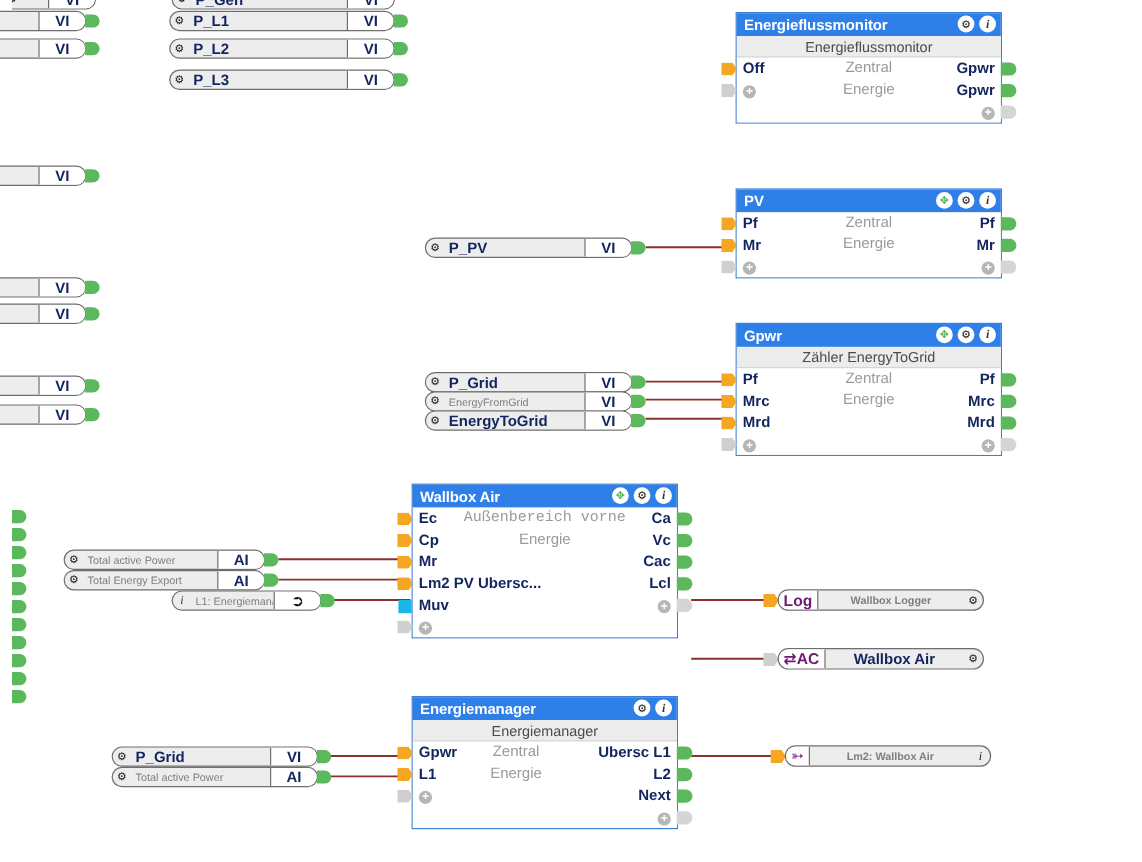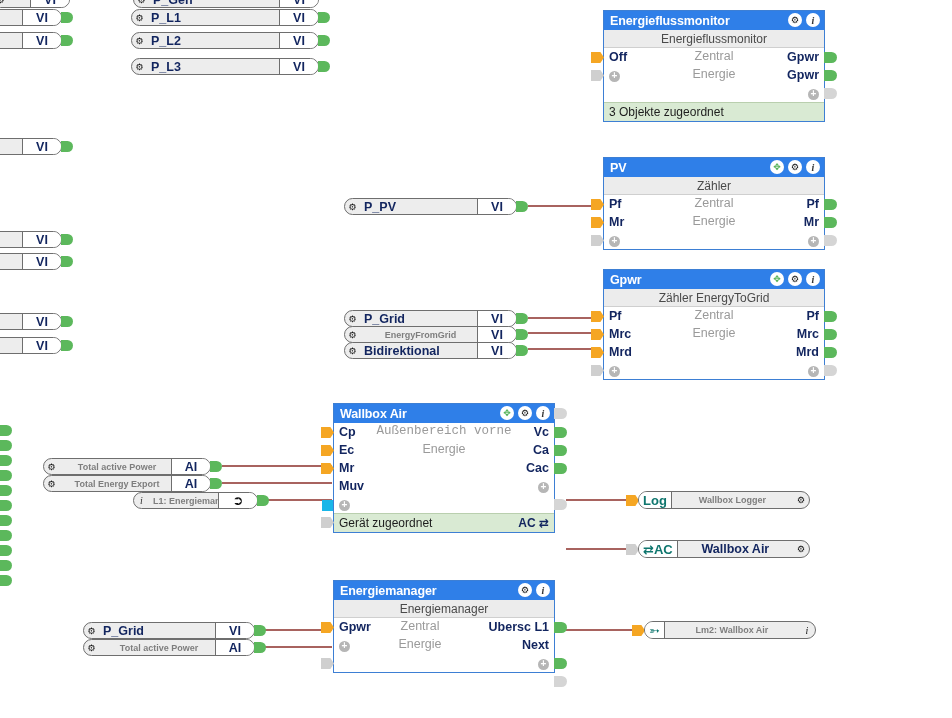--- a/index.html
+++ b/index.html
@@ -2,21 +2,21 @@
 <html><head>
 <meta charset="utf-8">
 <style>
   html,body{margin:0;padding:0;}
   body{
     width:952px;height:718px;position:relative;overflow:hidden;
     background:#ffffff;
     font-family:"Liberation Sans","DejaVu Sans",sans-serif;
     -webkit-font-smoothing:antialiased;
   }
-  #canvas{position:absolute;left:0;top:0;width:768px;height:718px;}
+  #canvas{position:absolute;left:10px;top:0;width:768px;height:718px;}
   svg.wires{position:absolute;left:0;top:0;width:952px;height:718px;pointer-events:none;}
 
   
   .block{position:absolute;background:#ffffff;border:1px solid #3d7fd4;box-sizing:border-box;}
   .blk-title{height:19px;background:#2f7fe8;color:#ffffff;font-size:12.5px;font-weight:bold;
              display:flex;align-items:center;padding-left:6px;box-sizing:border-box;position:relative;}
   .blk-title .ttl{letter-spacing:-0.1px;}
   .blk-icons{position:absolute;right:4px;top:2px;display:flex;gap:4px;align-items:center;}
   .ic{width:14px;height:14px;border-radius:50%;display:inline-flex;align-items:center;justify-content:center;
       font-size:9px;font-weight:bold;box-sizing:border-box;}
@@ -44,32 +44,32 @@
   .pin-out{position:absolute;width:13px;height:11px;background:#5cb85c;right:-13px;
            border-radius:0 6px 6px 0;}
   .pin-out.grey{background:#d5d5d5;}
 
   
   .pill{position:absolute;height:17px;border:1px solid #6e6e6e;border-radius:9px;background:#ededed;
         box-sizing:border-box;display:flex;align-items:center;overflow:hidden;}
   .pill .gear{width:15px;height:15px;flex:0 0 15px;display:flex;align-items:center;justify-content:center;
               font-size:9px;color:#111;}
   .pill .nm{flex:1;padding-left:4px;color:#12255f;font-size:12.5px;font-weight:bold;white-space:nowrap;overflow:hidden;}
-  .pill .nm.small{font-size:9px;font-weight:bold;color:#7e7e7e;text-align:center;}
+  .pill .nm.small{font-size:9px;font-weight:normal;color:#7e7e7e;}
   .pill .typ{width:38px;flex:0 0 38px;height:100%;background:#ffffff;border-left:1px solid #6e6e6e;
              display:flex;align-items:center;justify-content:center;color:#12255f;font-size:12.5px;font-weight:bold;
              border-radius:0;}
   .pill.info .gear{color:#333;font-style:italic;font-family:"Liberation Serif",serif;font-size:10px;}
   .pill .typ.icon{font-size:13px;color:#111;}
 
   
   .rpill{position:absolute;height:18px;border:1px solid #6e6e6e;border-radius:9px;background:#ededed;
          box-sizing:border-box;display:flex;align-items:center;overflow:hidden;}
   .rpill .badge{height:100%;background:#ffffff;border-right:1px solid #6e6e6e;display:flex;align-items:center;
-                justify-content:center;color:#0f766e;font-weight:bold;font-size:13px;padding:0 4px;box-sizing:border-box;}
+                justify-content:center;color:#701a75;font-weight:bold;font-size:13px;padding:0 4px;box-sizing:border-box;}
   .rpill .badge.sq{border-radius:0;}
   .rpill .rnm{flex:1;text-align:center;color:#12255f;font-size:12.5px;font-weight:bold;padding:0 4px;white-space:nowrap;}
   .rpill .rnm.small{font-size:9px;color:#7e7e7e;}
   .rpill .tail{width:16px;flex:0 0 16px;display:flex;align-items:center;justify-content:center;font-size:9px;color:#111;}
   .rpill .tail.i{font-style:italic;font-family:"Liberation Serif",serif;font-size:10px;}
 
   
   .gdot{position:absolute;width:12px;height:11px;background:#5cb85c;border-radius:0 6px 6px 0;}
   .idot{position:absolute;width:13px;height:11px;background:#f5a623;
         clip-path:polygon(0 0,72% 0,100% 50%,72% 100%,0 100%);}
@@ -215,21 +215,21 @@
 
   <div class="pill" style="left:344px;top:326px;width:173px;">
     <span class="gear">⚙</span>
     <span class="nm small">EnergyFromGrid</span>
     <span class="typ">VI</span>
   </div>
   <div class="gdot" style="left:516px;top:329px;"></div>
 
   <div class="pill" style="left:344px;top:342px;width:173px;">
     <span class="gear">⚙</span>
-    <span class="nm">Bidirektional</span>
+    <span class="nm">EnergyToGrid</span>
     <span class="typ">VI</span>
   </div>
   <div class="gdot" style="left:516px;top:345px;"></div>
 
   <div class="pill" style="left:43px;top:458px;width:168px;">
     <span class="gear">⚙</span>
     <span class="nm small">Total active Power</span>
     <span class="typ">AI</span>
   </div>
   <div class="gdot" style="left:210px;top:461px;"></div>
@@ -283,36 +283,32 @@
       <div class="row">
         <span class="pin-in grey" style="top:22px;"></span>
         <span class="lbl-l"><span class="plus">+</span></span>
         <span class="lbl-r">Gpwr</span>
         <span class="pin-out" style="top:22px;"></span>
       </div>
       <div class="row">
         <span class="lbl-r"><span class="plus">+</span></span>
         <span class="pin-out grey" style="top:40px;"></span>
       </div>
-    </div>
-    <div class="blk-foot">
-      <span>3 Objekte zugeordnet</span>
     </div>
   </div>
 
   <div class="block" style="left:603px;top:157px;width:222px;">
     <div class="blk-title">
       <span class="ttl">PV</span>
       <span class="blk-icons">
         <span class="ic ic-move">✥</span>
         <span class="ic ic-gear">⚙</span>
         <span class="ic ic-info">i</span>
       </span>
     </div>
-    <div class="blk-sub">Zähler</div>
     <div class="blk-body">
       <div class="mid" style="top:1px;">Zentral</div>
       <div class="mid" style="top:19px;">Energie</div>
       <div class="row">
         <span class="pin-in" style="top:4px;"></span>
         <span class="lbl-l">Pf</span>
         <span class="lbl-r">Pf</span>
         <span class="pin-out" style="top:4px;"></span>
       </div>
       <div class="row">
@@ -376,52 +372,53 @@
       <span class="blk-icons">
         <span class="ic ic-move">✥</span>
         <span class="ic ic-gear">⚙</span>
         <span class="ic ic-info">i</span>
       </span>
     </div>
     <div class="blk-body">
       <div class="mid" style="top:1px;font-family:Liberation Mono, monospace;">Außenbereich vorne</div>
       <div class="mid" style="top:19px;">Energie</div>
       <div class="row">
+        <span class="pin-in" style="top:4px;"></span>
+        <span class="lbl-l">Ec</span>
+        <span class="lbl-r">Ca</span>
+        <span class="pin-out" style="top:4px;"></span>
+      </div>
+      <div class="row">
         <span class="pin-in" style="top:22px;"></span>
         <span class="lbl-l">Cp</span>
         <span class="lbl-r">Vc</span>
         <span class="pin-out" style="top:22px;"></span>
       </div>
       <div class="row">
-        <span class="pin-in" style="top:4px;"></span>
-        <span class="lbl-l">Ec</span>
-        <span class="lbl-r">Ca</span>
-        <span class="pin-out" style="top:4px;"></span>
-      </div>
-      <div class="row">
         <span class="pin-in" style="top:40px;"></span>
         <span class="lbl-l">Mr</span>
         <span class="lbl-r">Cac</span>
         <span class="pin-out" style="top:40px;"></span>
       </div>
       <div class="row">
+        <span class="pin-in" style="top:58px;"></span>
+        <span class="lbl-l">Lm2 PV Ubersc...</span>
+        <span class="lbl-r">Lcl</span>
+        <span class="pin-out" style="top:58px;"></span>
+      </div>
+      <div class="row">
         <span class="pin-in cyan" style="top:77px;"></span>
         <span class="lbl-l">Muv</span>
         <span class="lbl-r"><span class="plus">+</span></span>
         <span class="pin-out grey" style="top:76px;"></span>
       </div>
       <div class="row">
         <span class="pin-in grey" style="top:94px;"></span>
         <span class="lbl-l"><span class="plus">+</span></span>
       </div>
-    </div>
-    <div class="blk-foot">
-      <span>Gerät zugeordnet</span>
-      <span class="right">AC ⇄</span>
-      <span class="pin-out grey" style="top:4px;right:-13px;"></span>
     </div>
   </div>
 
   <div class="block" style="left:333px;top:580px;width:222px;">
     <div class="blk-title">
       <span class="ttl">Energiemanager</span>
       <span class="blk-icons">
         <span class="ic ic-gear">⚙</span>
         <span class="ic ic-info">i</span>
       </span>
@@ -430,20 +427,26 @@
     <div class="blk-body">
       <div class="mid" style="top:1px;left:-48px;">Zentral</div>
       <div class="mid" style="top:19px;left:-48px;">Energie</div>
       <div class="row">
         <span class="pin-in" style="top:4px;"></span>
         <span class="lbl-l">Gpwr</span>
         <span class="lbl-r">Ubersc L1</span>
         <span class="pin-out" style="top:4px;"></span>
       </div>
       <div class="row">
+        <span class="pin-in" style="top:22px;"></span>
+        <span class="lbl-l">L1</span>
+        <span class="lbl-r">L2</span>
+        <span class="pin-out" style="top:22px;"></span>
+      </div>
+      <div class="row">
         <span class="pin-in grey" style="top:40px;"></span>
         <span class="lbl-l"><span class="plus">+</span></span>
         <span class="lbl-r">Next</span>
         <span class="pin-out" style="top:40px;"></span>
       </div>
       <div class="row">
         <span class="lbl-r"><span class="plus">+</span></span>
         <span class="pin-out grey" style="top:58px;"></span>
       </div>
     </div>

